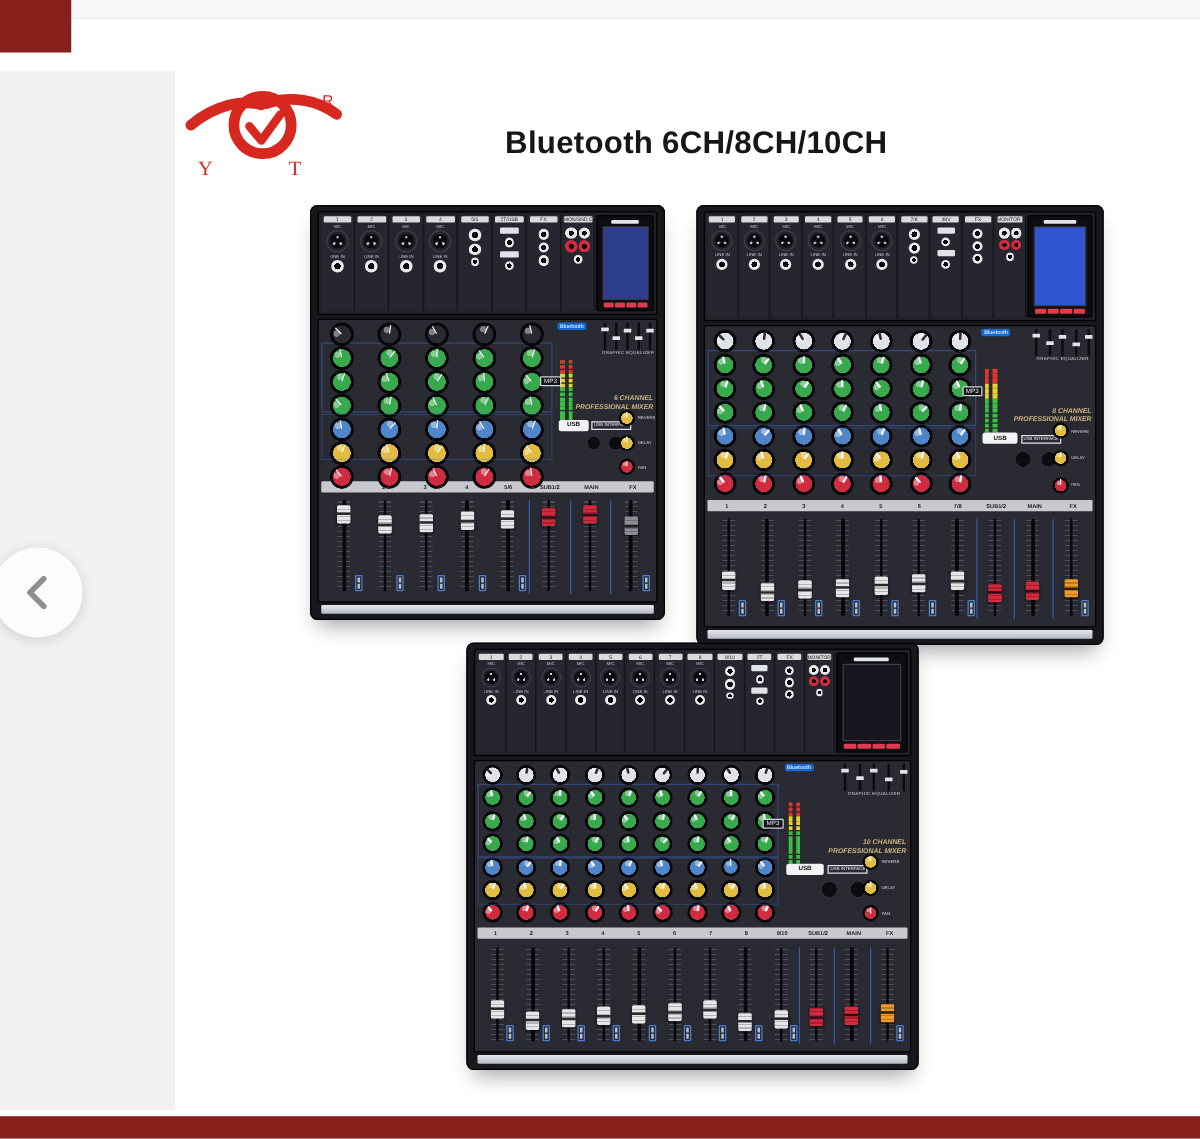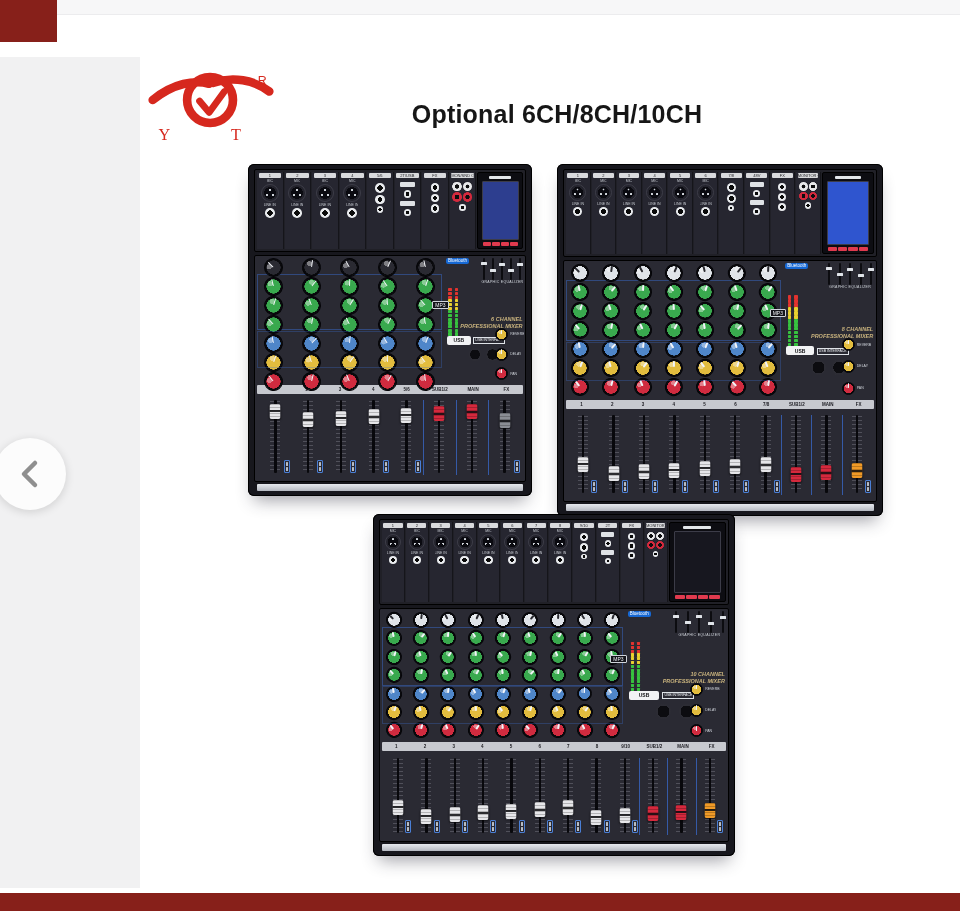--- a/index.html
+++ b/index.html
@@ -114,21 +114,21 @@
 <svg class="brand-logo" viewBox="0 0 130 90">
   <path d="M4 44 C 26 26, 48 23, 63 27" fill="none" stroke="#d6281e" stroke-width="9" stroke-linecap="round"></path>
   <path d="M67 26 C 88 19, 110 23, 126 35" fill="none" stroke="#d6281e" stroke-width="9" stroke-linecap="round"></path>
   <circle cx="64" cy="44" r="24" fill="none" stroke="#d6281e" stroke-width="9"></circle>
   <path d="M53 45 L63 57 L79 35" fill="none" stroke="#d6281e" stroke-width="7" stroke-linecap="round" stroke-linejoin="round"></path>
   <text x="114" y="28" font-size="13" fill="#d6281e" font-family="Liberation Sans, sans-serif">R</text>
   <text x="10" y="86" font-size="17" fill="#d6281e" font-family="Liberation Serif, serif">Y</text>
   <text x="86" y="86" font-size="17" fill="#d6281e" font-family="Liberation Serif, serif">T</text>
 </svg>
 
-<div class="page-title">Optional 6CH/8CH/10CH</div>
+<div class="page-title">Bluetooth 6CH/8CH/10CH</div>
 
 <div>
   <div class="mixer" style="left:248px;top:164px;width:284px;height:332px">
       <div class="jackpanel">
         <div class="jack-col">
           <div class="jack-num">1</div>
           <div class="jack-tag">MIC</div>
           <div class="xlr"></div>
           <div class="jack-tag">LINE IN</div>
           <div class="ljack"></div>

